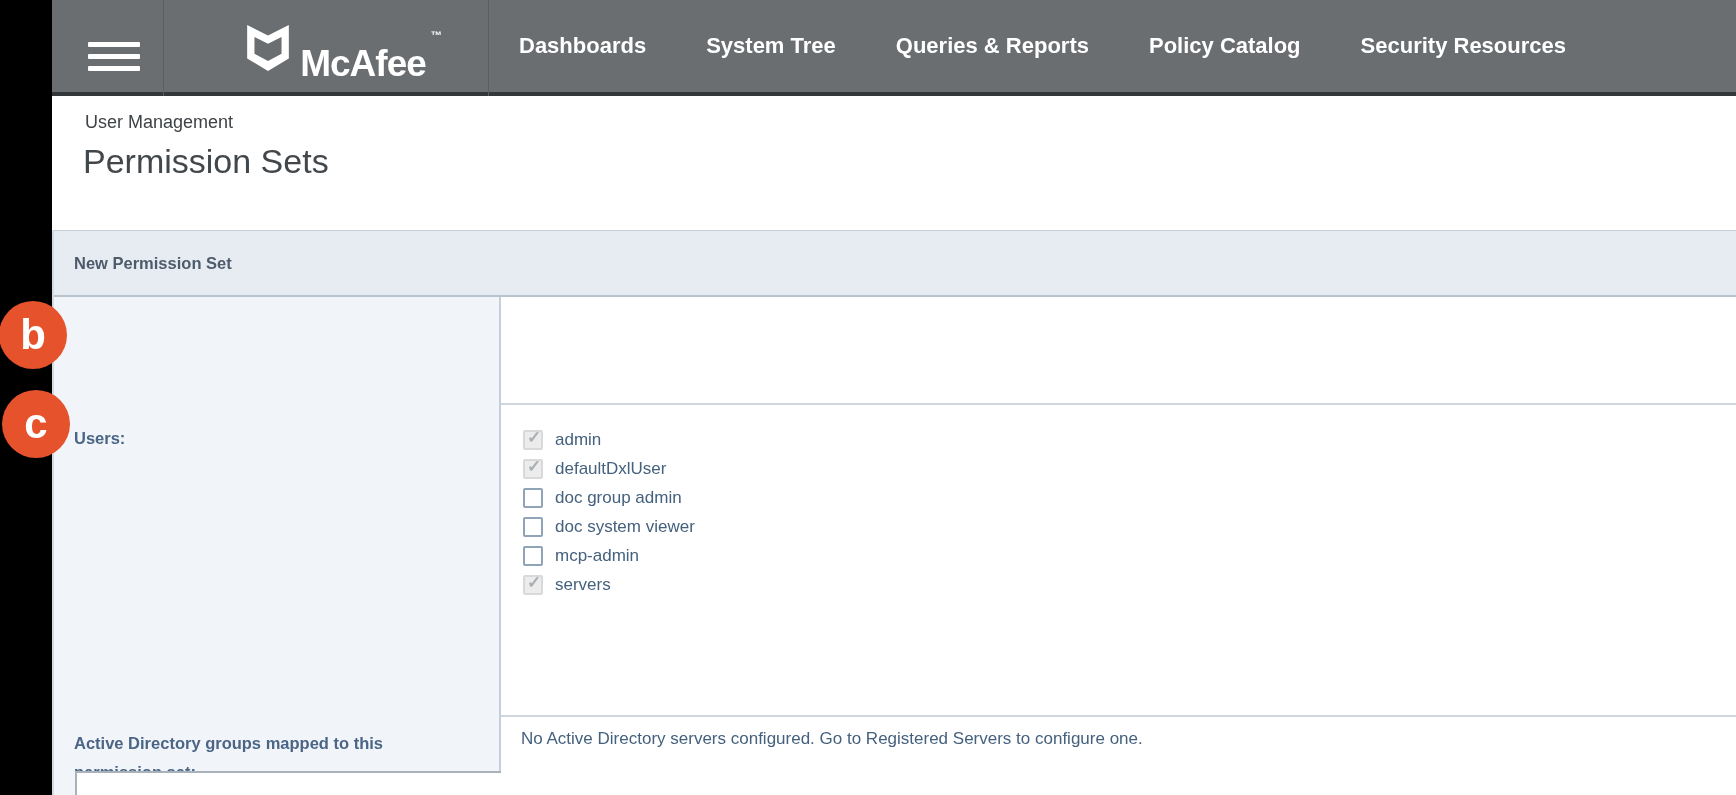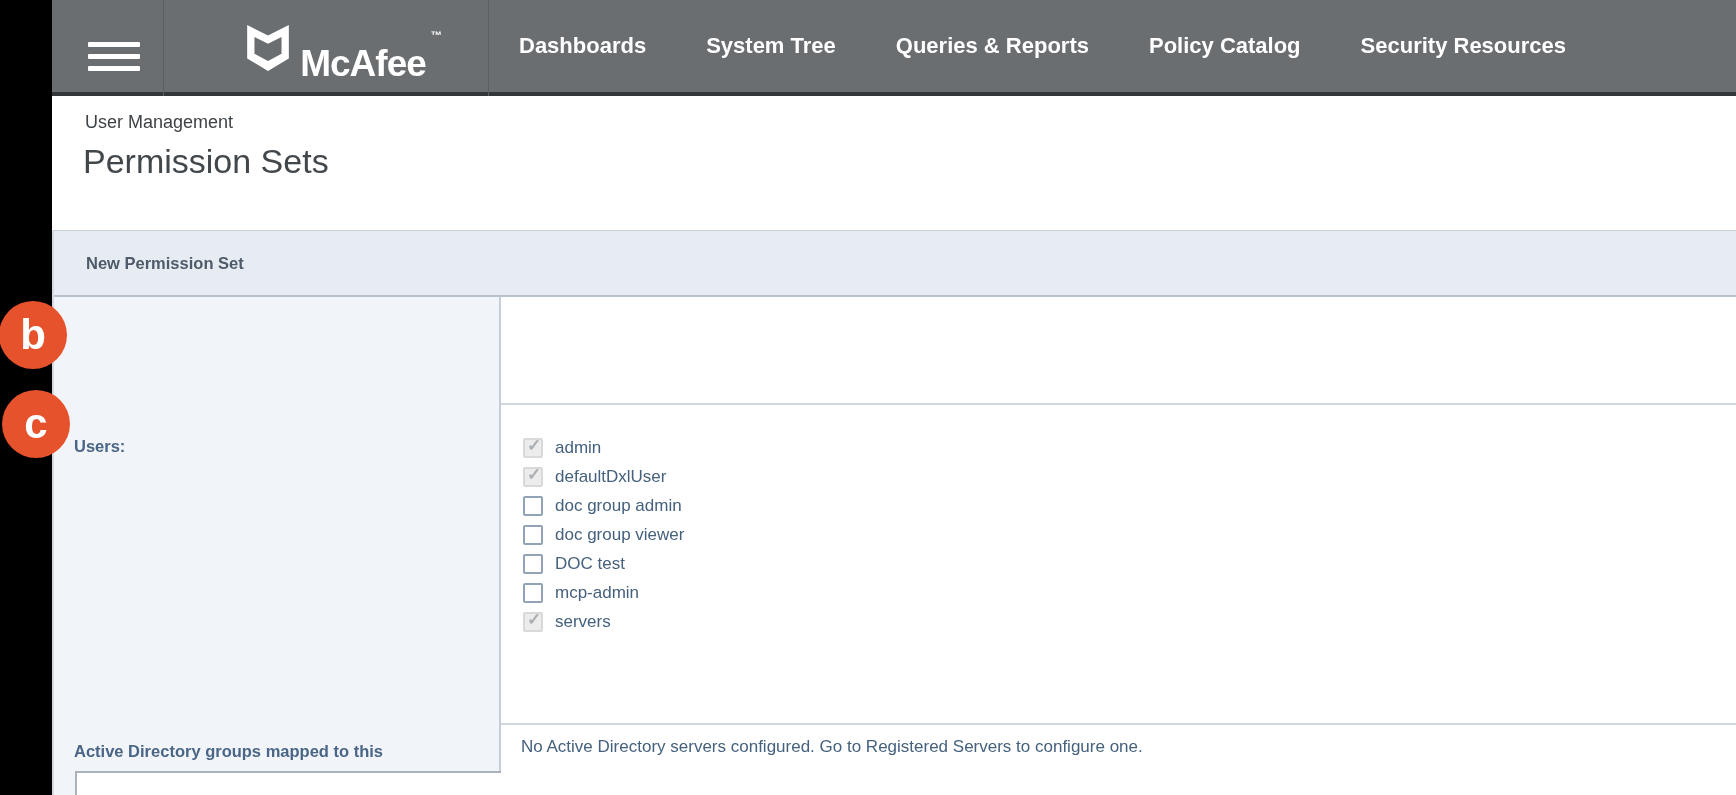--- a/index.html
+++ b/index.html
@@ -29,40 +29,40 @@
   .nav-link { padding:0 30px; color:#fff; font-size:22px; font-weight:600; cursor:pointer; white-space:nowrap; }
 
   
   .crumb { position:absolute; left:85px; top:112px; font-size:18px; color:#3E4347; }
   .page-title { position:absolute; left:83px; top:142px; font-size:34px; font-weight:400; color:#42474B; }
 
   
   .form { position:absolute; left:52px; top:230px; right:0; border-left:2px solid #D4DAE1; }
   .section-header {
     height:67px; background:#E7ECF2; border-top:1px solid #C6CFD8; border-bottom:2px solid #B8C3CE;
-    display:flex; align-items:center; padding-left:32px;
+    display:flex; align-items:center; padding-left:20px;
     font-size:16.5px; font-weight:bold; color:#4E5B6A;
   }
   .row { display:flex; border-bottom:2px solid #CFD7DF; background:#fff; }
   .label-cell {
     width:447px; flex:0 0 447px; background:#F1F5F9; border-right:2px solid #C6CFD9;
     padding-left:20px; font-size:16.5px; font-weight:bold; color:#4A6585;
   }
   .value-cell { flex:1; position:relative; background:#fff; }
 
   .row-name { height:108px;flex-direction:column; }
   .row-name .label-cell { display:flex; align-items:center; }
   .name-input {
     position:absolute; left:21px; top:27px; width:800px; height:30px;
     border:2px solid #A9B2BA; background:#fff; outline:none;
     font-family:"Liberation Sans", sans-serif; font-size:16px; color:#44607D; padding:0 6px;
   }
   .required { position:absolute; left:834px; top:30px; color:#CC0000; font-size:16px; font-weight:bold; }
 
-  .row-users { height:312px;margin-top:8px; }
+  .row-users { height:312px; }
   .row-users .label-cell { padding-top:24px; }
   .users-list { padding:20px 0 0 22px; }
   .user-row { height:29px; display:flex; align-items:center; gap:12px; }
   .cb {
     width:20px; height:20px; flex:0 0 20px; border:2px solid #91A3B6; background:#fff;
     border-radius:2px; position:relative; cursor:pointer;
   }
   .cb.disabled { border-color:#D9D9D9; background:#ECECEC; cursor:default; }
   .check-glyph {
     position:absolute; left:2px; top:-4px; font-size:17px; font-weight:bold; color:#A9AFB3; line-height:20px;
@@ -147,25 +147,21 @@
               <span class="check-glyph">✓</span>
             </span>
             <span class="cb-label">defaultDxlUser</span>
           </div>
           <div class="user-row">
             <span class="cb"></span>
             <span class="cb-label">doc group admin</span>
           </div>
           <div class="user-row">
             <span class="cb"></span>
-            <span class="cb-label">doc group viewer</span>
-          </div>
-          <div class="user-row">
-            <span class="cb"></span>
-            <span class="cb-label">DOC test</span>
+            <span class="cb-label">doc system viewer</span>
           </div>
           <div class="user-row">
             <span class="cb"></span>
             <span class="cb-label">mcp-admin</span>
           </div>
           <div class="user-row">
             <span class="cb disabled">
               <span class="check-glyph">✓</span>
             </span>
             <span class="cb-label">servers</span>

